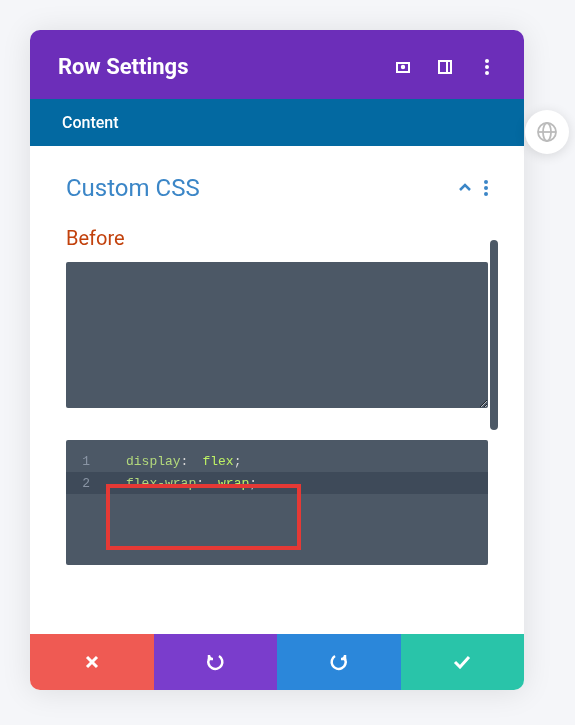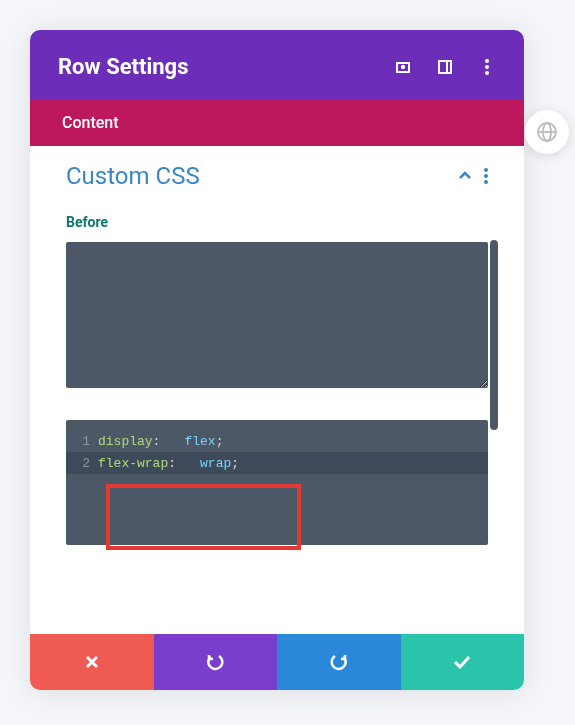--- a/index.html
+++ b/index.html
@@ -53,39 +53,39 @@
       width: 18px;
       height: 18px;
       display: flex;
       align-items: center;
       justify-content: center;
       cursor: pointer;
       color: #fff;
     }
     
     .tabs {
-      background: #be185d;
+      background: #0369a1;
       display: flex;
     }
     
     .tab {
       padding: 14px 32px;
       color: #fff;
       font-size: 16px;
       font-weight: 500;
       cursor: pointer;
     }
     
     .tab.active {
       background: #8139df;
     }
     
     .content {
       flex: 1;
-      padding: 16px 36px;
+      padding: 28px 36px;
       overflow-y: auto;
       position: relative;
     }
     
     .section-header {
       display: flex;
       align-items: center;
       justify-content: space-between;
       margin-bottom: 24px;
     }
@@ -103,23 +103,23 @@
       color: #3b86c7;
     }
     
     .chevron-icon, .dots-icon {
       cursor: pointer;
       display: flex;
       align-items: center;
     }
     
     .field-label {
-      color: #0f766e;
-      font-size: 14px;
-      font-weight: 700;
+      color: #c2410c;
+      font-size: 20px;
+      font-weight: 400;
       margin-bottom: 12px;
     }
     
     .textarea-before {
       width: 100%;
       height: 146px;
       background: #4c5866;
       border: none;
       border-radius: 2px;
       resize: both;
@@ -150,29 +150,30 @@
     .line-number {
       color: #8a95a5;
       width: 18px;
       text-align: right;
       margin-right: 8px;
       user-select: none;
     }
     
     .code-property {
       color: #b3d97c;
+      margin-left: 28px;
     }
     
     .code-colon {
       color: #d6d6d6;
     }
     
     .code-value {
-      color: #7dd3fc;
-      margin-left: 24px;
+      color: #bef264;
+      margin-left: 14px;
     }
     
     .code-semicolon {
       color: #d6d6d6;
     }
     
     .code-line.active {
       background: #3e4a59;
       margin: 0 -6px;
       padding: 0 6px;

